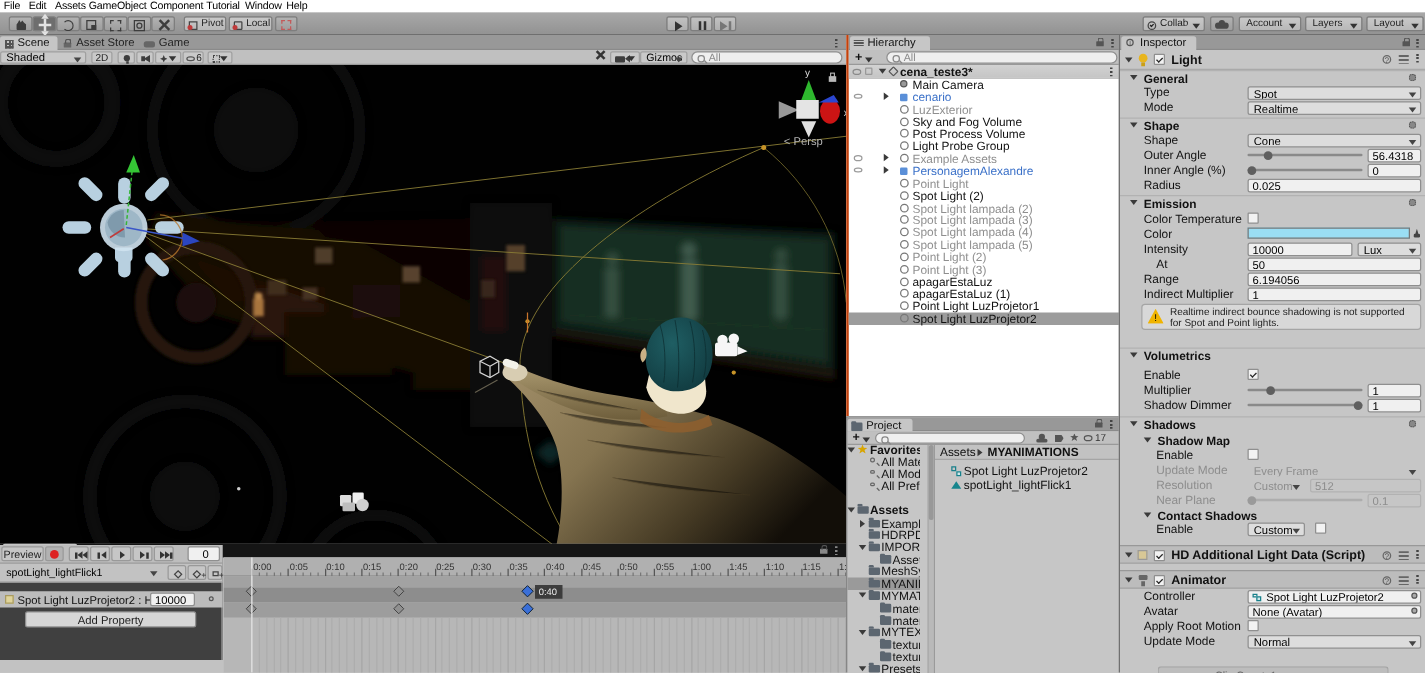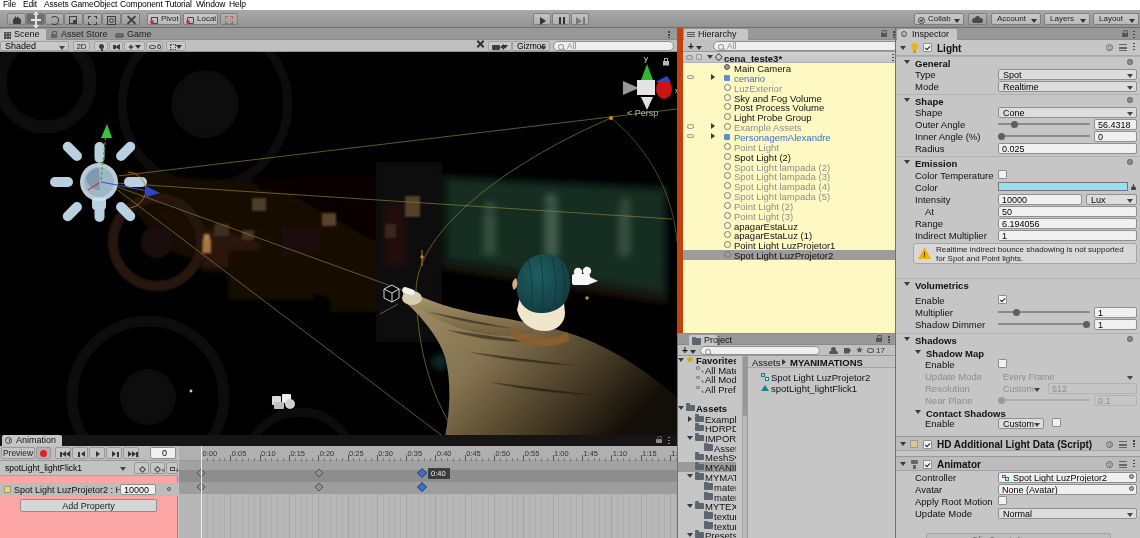--- a/index.html
+++ b/index.html
@@ -340,21 +340,21 @@
   </svg>
 </div>
 
 <div id="anim" class="abs" style="left:0;top:435px;width:677px;height:103px;background:#c2c2c2;">
   <div class="abs" style="left:0;top:0;width:677px;height:11px;background:#151515;">
     <div class="tab" style="left:2px;top:0;width:60px;height:11px;padding-left:14px;"><span class="i" style="left:3px;top:2px;width:7px;height:7px;border:1px solid #444;border-radius:50%;"></span><span class="i" style="left:6.5px;top:3.5px;width:1px;height:3px;background:#444;"></span>Animation</div>
     <span class="i lck" style="left:656px;top:4px;background:#888;"></span>
       <span class="i dts" style="left:668px;top:2px;background:repeating-linear-gradient(#888 0 1.5px,transparent 1.5px 3px);"></span>
   </div>
 
-  <div class="abs" style="left:0;top:11px;width:178px;height:92px;background:#fca5a5;border-right:1px solid #8f8f8f;padding-left:48px;">
+  <div class="abs" style="left:0;top:1px;width:178px;height:92px;background:#404040;border-right:1px solid #8f8f8f;padding-left:48px;">
     <div class="abs" style="left:0;top:0;width:178px;height:15px;background:#bdbdbd;border-bottom:1px solid #9a9a9a;">
       <div class="tbtn" style="left:1px;top:1px;width:34px;height:12px;background:#c6c6c6;border-color:#999;font-size:8.5px;line-height:11px;">Preview</div>
       <div class="tbtn" style="left:36px;top:1px;width:15px;height:12px;background:#b2b2b2;border-color:#999;"><span style="display:inline-block;width:7px;height:7px;border-radius:50%;background:#d22;margin-top:2px;"></span></div>
       <div class="tbtn" style="left:55px;top:1px;width:16px;height:12px;background:#c6c6c6;border-color:#999;">
           <span class="i" style="left:4px;top:3.5px;width:1.8px;height:5px;background:#333;"></span>
           <span class="i tr" style="left:6px;top:3px;transform:rotate(180deg);"></span>
           <span class="i tr" style="left:10px;top:3px;transform:rotate(180deg);"></span>
         </div>
       <div class="tbtn" style="left:72px;top:1px;width:16px;height:12px;background:#c6c6c6;border-color:#999;">
           <span class="i" style="left:5px;top:3.5px;width:1.8px;height:5px;background:#333;"></span>
@@ -603,21 +603,21 @@
       </g>
       <g fill="#3a6fd8" stroke="#123" stroke-width="0.8">
         <path d="M243,22.5 l4.5,4.5 -4.5,4.5 -4.5,-4.5 Z"></path>
         <path d="M243,36.5 l4.5,4.5 -4.5,4.5 -4.5,-4.5 Z"></path>
       </g>
       <rect x="249" y="22" width="22" height="11" fill="#333" opacity="0.9"></rect>
       <text x="252" y="30" fill="#eee" font-size="7.5" font-family="Liberation Sans">0:40</text>
     </svg>
   </div>
 </div>
-<div id="hier" class="abs" style="left:677px;top:28px;width:218px;height:305px;border-left:6px solid #c2410c;background:#fef9c3;">
+<div id="hier" class="abs" style="left:677px;top:28px;width:218px;height:305px;border-left:2px solid #c2410c;background:#ffffff;">
   <div class="abs tabbar" style="left:0;top:0;width:217px;height:12px;">
     <div class="tab" style="left:1px;width:64px;padding-left:14px;"><span class="i" style="left:3px;top:3px;width:8px;height:5px;background:repeating-linear-gradient(#555 0 1px,transparent 1px 2px);"></span>Hierarchy</div>
     <span class="i lck" style="left:198px;top:4.5px;"></span>
       <span class="i dts" style="left:210px;top:2.5px;"></span>
   </div>
   <div class="abs paneltools" style="left:0;top:12px;width:217px;height:12px;">
     <div class="lbl" style="left:5px;top:1px;font-size:10px;font-weight:bold;">+</div>
       <span class="i td" style="left:13px;top:6px;"></span>
     <div class="search" style="left:30px;top:1px;width:185px;height:10px;">All</div>
   </div>
@@ -713,21 +713,21 @@
         <span class="lbl" style="left:51px;top:0.5px;color:#111;">Point Light LuzProjetor1</span>
       </div>
       <div class="abs " style="left: 0px; top: 186.65px; width: 217px; height: 10px; background: rgb(156, 156, 156);">
         <span style="position:absolute;left:41px;top:1.5px;width:7px;height:7px;border:1px solid #777;border-radius:50%;"></span>
         <span class="lbl" style="left:51px;top:0.5px;color:#111;">Spot Light LuzProjetor2</span>
       </div>
     </div>
 </div>
 <div id="proj" class="abs" style="left:677px;top:333px;width:218px;height:205px;border-left:1px solid #707070;border-top:1px solid #8a8a8a;background:#c6c6c6;">
   <div class="abs tabbar" style="left:0;top:0;width:217px;height:11px;">
-    <div class="tab" style="left:11px;width:28px;height:10px;line-height:10px;padding-left:15px;"><span class="i fold" style="left:3px;top:3px;"></span>Project</div>
+    <div class="tab" style="left:0;width:52px;height:10px;line-height:10px;padding-left:15px;"><span class="i fold" style="left:3px;top:3px;"></span>Project</div>
     <span class="i lck" style="left:198px;top:4px;"></span>
       <span class="i dts" style="left:210px;top:2px;"></span>
   </div>
   <div class="abs paneltools" style="left:0;top:11px;width:217px;height:11px;">
     <div class="lbl" style="left:4px;top:0px;font-size:10px;font-weight:bold;">+</div>
       <span class="i td" style="left:12px;top:5px;"></span>
     <div class="search" style="left:22px;top:1px;width:120px;height:9px;"></div>
     <span class="i" style="left:153px;top:2px;width:5px;height:5px;background:#555;border-radius:50%;"></span>
       <span class="i" style="left:151px;top:6px;width:9px;height:3px;background:#555;border-radius:2px;"></span>
     <span class="i" style="left:166px;top:2.5px;width:7px;height:6px;background:#555;clip-path:polygon(0 0,70% 0,100% 50%,70% 100%,0 100%);"></span>

